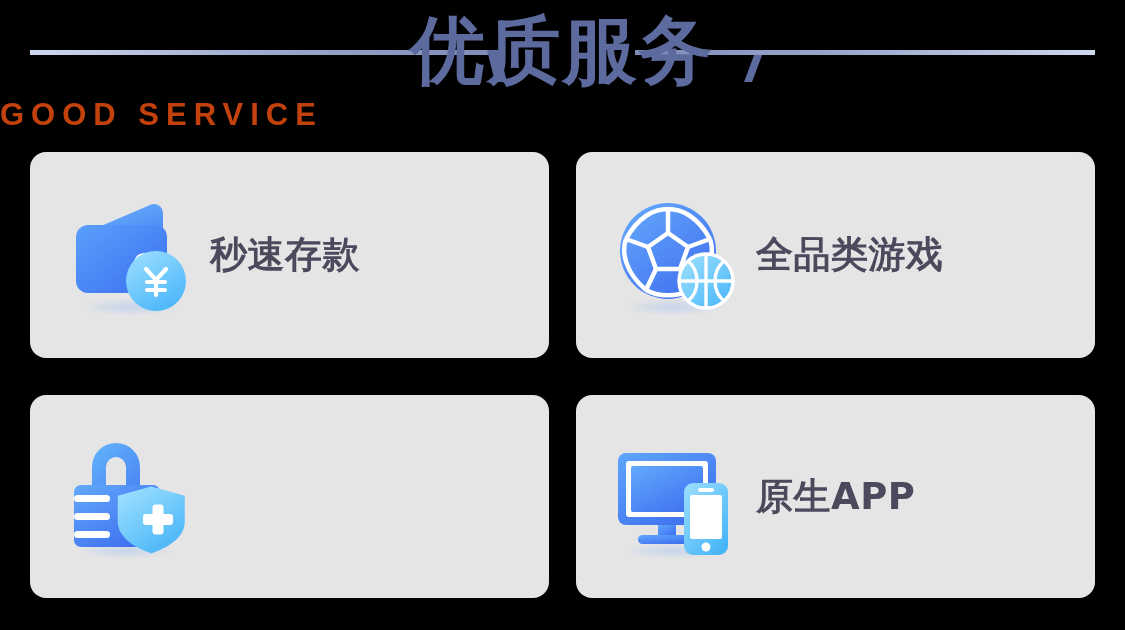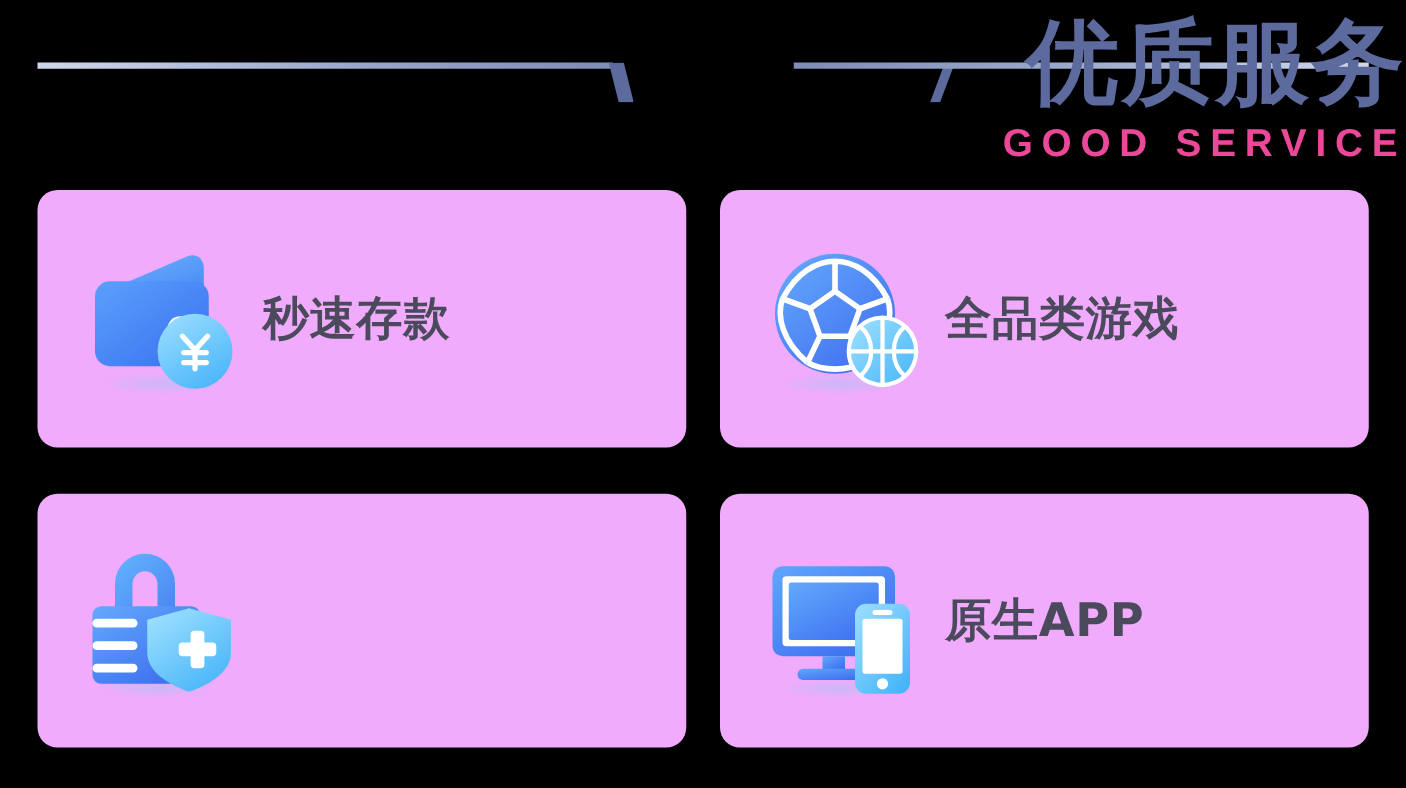--- a/index.html
+++ b/index.html
@@ -50,55 +50,55 @@
   }
   .deco-slash.right {
     left: 744px;
     clip-path: polygon(60% 0, 100% 0, 40% 100%, 0 100%);
   }
 
   #title-cn {
     position: absolute;
     left: 0; top: 8px;
     width: 1125px;
-    text-align: right;
+    text-align: center;
     font-size: 74px;
     font-weight: bold;
     letter-spacing: 2px;
     color: #5c6a9e;
     line-height: 84px;
     font-family: "DejaVu Sans", "Liberation Sans", sans-serif;
   }
   #title-en {
     position: absolute;
     left: 0; top: 97px;
     width: 1125px;
-    text-align: right;
+    text-align: left;
     font-size: 31px;
     font-weight: bold;
     letter-spacing: 7px;
-    color: #ec4899;
+    color: #c2410c;
     font-family: "Liberation Sans", sans-serif;
   }
 
   
   #cards {
     position: absolute;
     left: 30px;
     top: 152px;
     width: 1065px;
     height: 446px;
     display: grid;
     grid-template-columns: 519px 519px;
     grid-template-rows: 206px 203px;
     column-gap: 27px;
     row-gap: 37px;
   }
   .card {
-    background: #f0abfc;
+    background: #e5e5e5;
     border-radius: 16px;
     display: flex;
     align-items: center;
     box-sizing: border-box;
     padding-left: 34px;
     overflow: hidden;
   }
   .card-icon {
     width: 132px;
     height: 132px;

